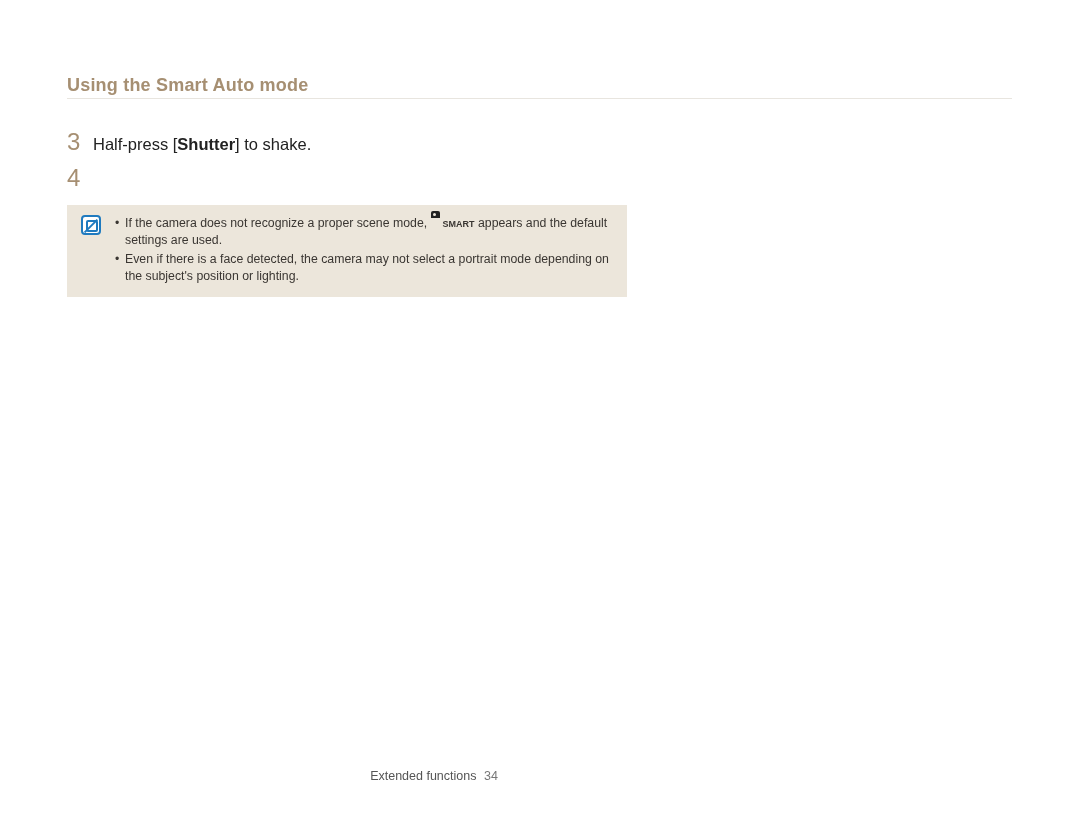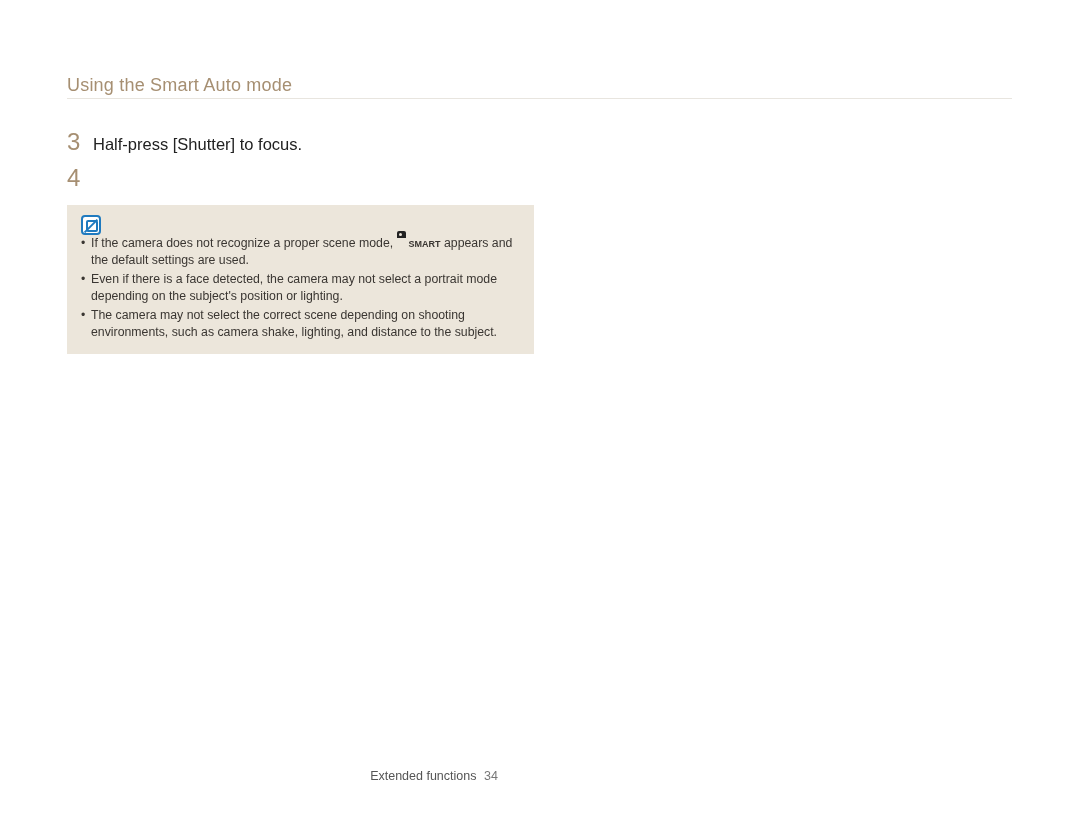--- a/index.html
+++ b/index.html
@@ -9,21 +9,21 @@
       background: #fff;
       font-family: Arial, Helvetica, sans-serif;
       position: relative;
       color: #333;
     }
     .page-title {
       position: absolute;
       top: 75px;
       left: 67px;
       font-size: 18px;
-      font-weight: 400;
+      font-weight: 700;
       color: #a68f72;
       letter-spacing: 0.2px;
       font-family: "Helvetica Neue", Arial, sans-serif;
     }
     .title-underline {
       position: absolute;
       top: 98px;
       left: 67px;
       width: 945px;
       height: 1px;
@@ -44,30 +44,29 @@
       font-weight: 400;
       color: #a68f72;
       width: 26px;
       font-family: "Helvetica Neue", Arial, sans-serif;
     }
     .step-text {
       font-size: 16.5px;
       color: #222;
       font-weight: 300;
     }
-    .step-text .bold { font-weight: 400; margin-top: 16px; }
+    .step-text .bold { font-weight: 700; margin-top: 16px; }
     .notebox {
       position: absolute;
       top: 205px;
       left: 67px;
-      width: 467px;
+      width: 560px;
       background: #ece6db;
       padding: 10px 14px 10px 14px;
       display: flex;
-      flex-direction: column;
     }
     .note-icon {
       width: 20px;
       height: 20px;
       border-radius: 4px;
       background: #fff;
       border: 2px solid #1f7abf;
       color: #1f7abf;
       flex: 0 0 20px;
       margin-right: 14px;
@@ -210,39 +209,36 @@
 </head>
 <body>
 
 <div class="page-title">Using the Smart Auto mode</div>
 <div class="title-underline"></div>
 
 <div class="steps">
   <div class="step">
     <span class="step-num">3</span>
     <span class="step-text">
-      <span>Half-press [</span><span class="bold">Shutter</span><span>] to focus.</span>
+      <span>Half-press [</span><span class="bold">Shutter</span><span>] to shake.</span>
     </span>
   </div>
   <div class="step">
     <span class="step-num">4</span>
   </div>
 </div>
 
 <div class="notebox">
   <span class="note-icon"></span>
   <ul class="note-list">
     <li>
       <span>If the camera does not recognize a proper scene mode, </span><span class="smart-icon">SMART</span><span> appears and the default settings are used.</span>
     </li>
     <li>
       <span>Even if there is a face detected, the camera may not select a portrait mode depending on the subject's position or lighting.</span>
     </li>
-    <li>
-      <span>The camera may not select the correct scene depending on shooting environments, such as camera shake, lighting, and distance to the subject.</span>
-    </li>
   </ul>
 </div>
 
 <div class="footer">
   <span>Extended functions</span>
   <span class="pagenum">34</span>
 </div>
 
 </body></html>

